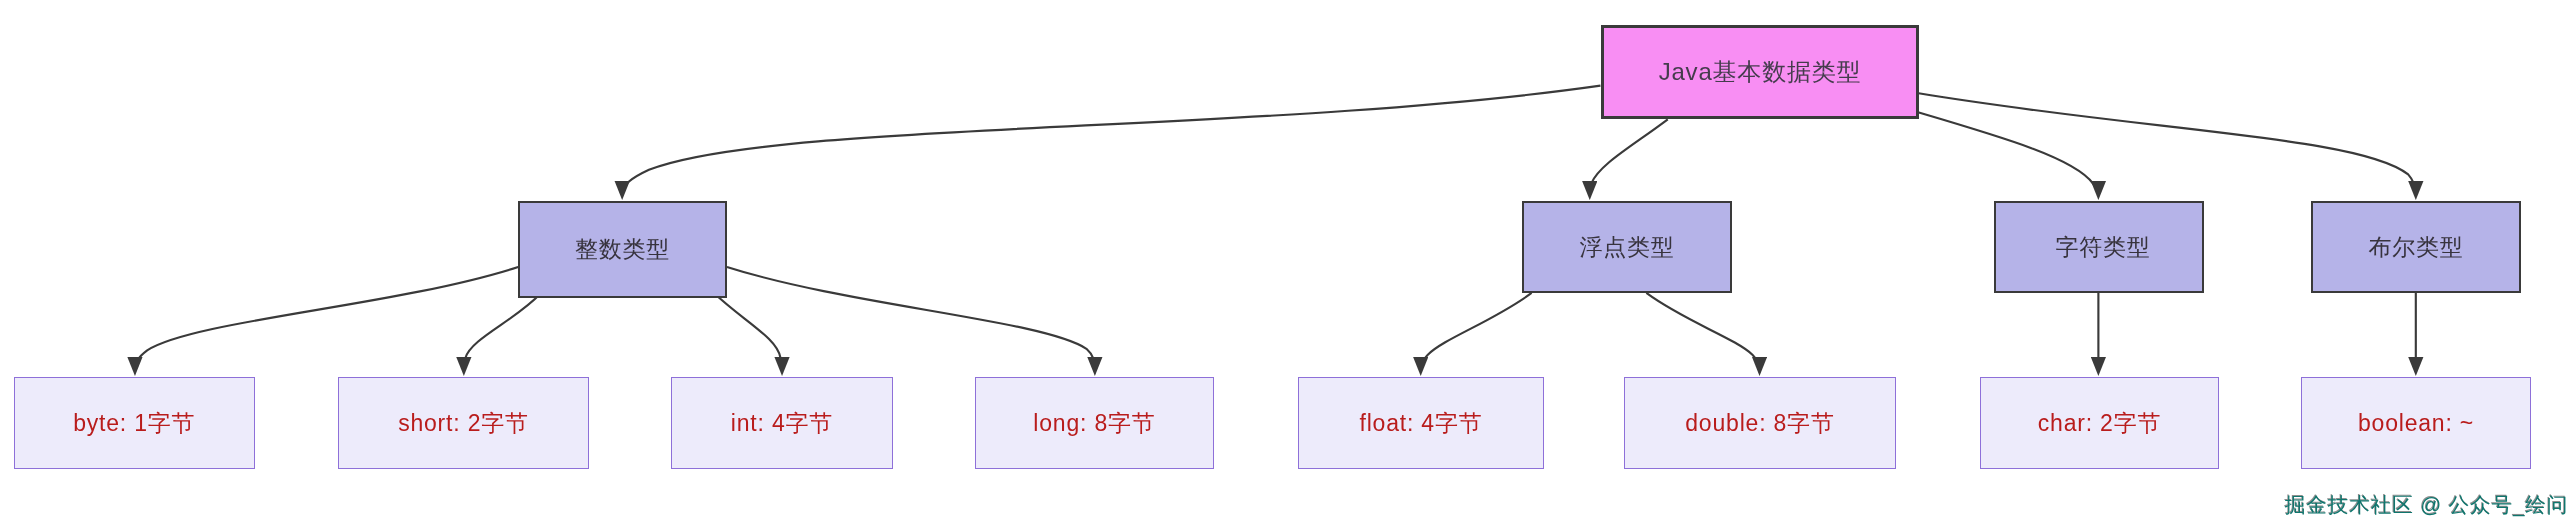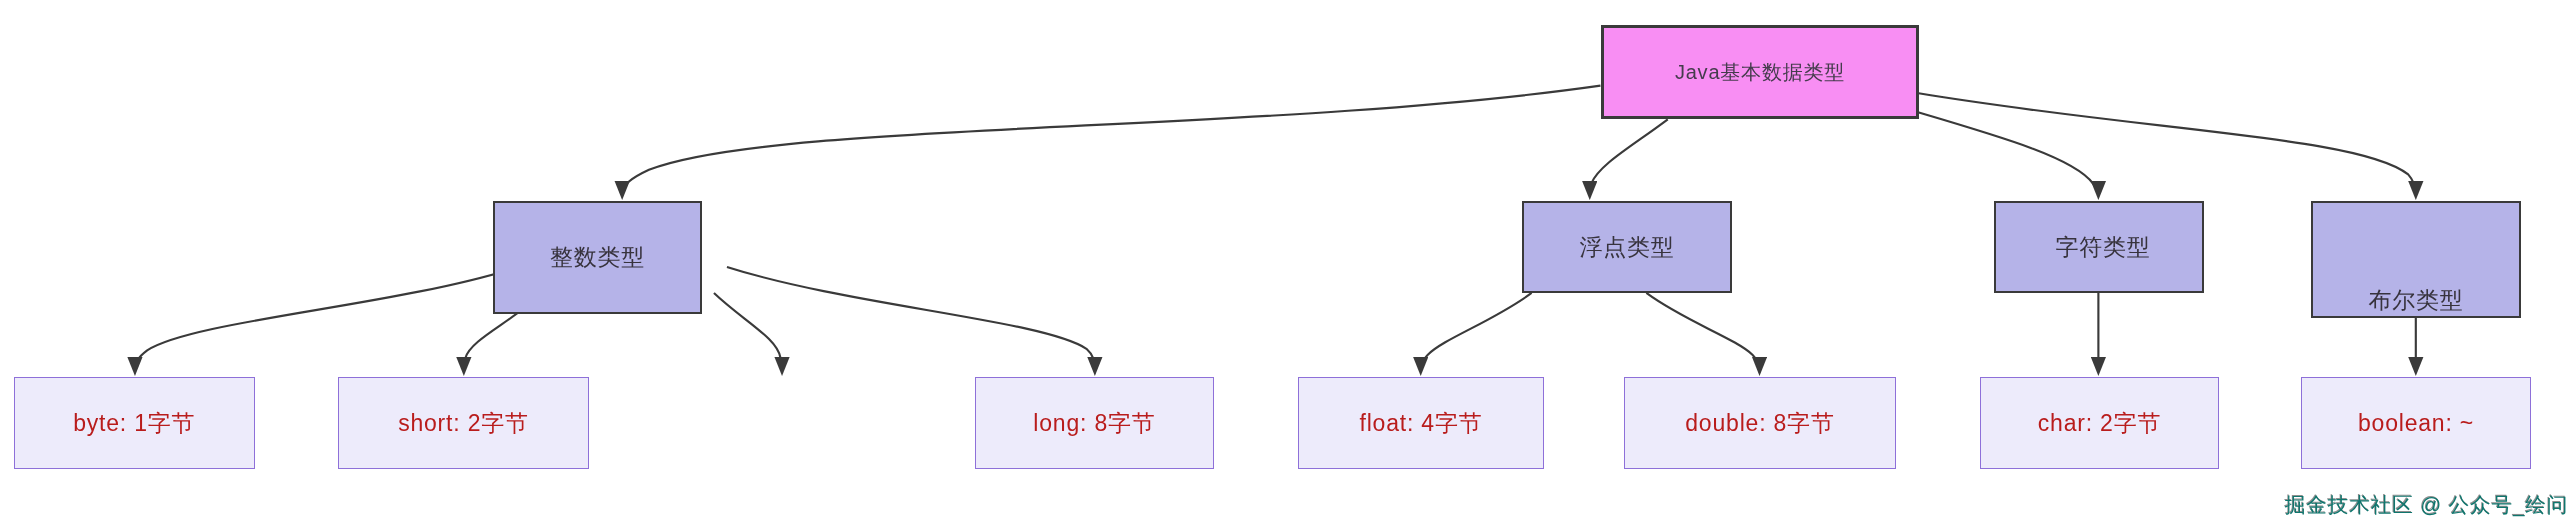--- a/index.html
+++ b/index.html
@@ -34,21 +34,21 @@
     justify-content: center;
     text-align: center;
     font-size: 23px;
     letter-spacing: 0.8px;
     color: #333333;
   }
   .node-root {
     background: #f88ef3;
     border: 3.1px solid #3a3a3a;
     color: #453c4d;
-    font-size: 20px;
+    font-size: 24px;
   }
   .node-branch {
     background: #b5b3e8;
     border: 2.3px solid #3a3a3a;
     color: #37333d;
   }
   .node-leaf {
     background: #edebfb;
     border: 1.5px solid #8e70d9;
     color: #b91c1c;
@@ -90,38 +90,41 @@
     <path class="edge" marker-end="url(#arrow)" d="M 2152 383 C 2202 420, 2268 442, 2291 464 C 2298 471, 2300 476, 2300 484"></path>
 
     <path class="edge" marker-end="url(#arrow)" d="M 2743 383 L 2743 484"></path>
     <path class="edge" marker-end="url(#arrow)" d="M 3158 383 L 3158 484"></path>
   </svg>
 
   <div class="node node-root" style="left:1601px; top:25px; width:318px; height:94px;">
     <span>Java基本数据类型</span>
   </div>
 
-  <div class="node node-branch" style="left:493px; top:201px; width:209px; height:113px;">
+  <div class="node node-branch" style="left:518px; top:201px; width:209px; height:97px;">
     <span>整数类型</span>
   </div>
   <div class="node node-branch" style="left:1484px; top:201px; width:210px; height:92px;margin-left:38px;">
     <span>浮点类型</span>
   </div>
   <div class="node node-branch" style="left:1994px; top:201px; width:210px; height:92px;padding-left:8px;">
     <span>字符类型</span>
   </div>
-  <div class="node node-branch" style="left:2311px; top:201px; width:210px; height:117px;align-items:flex-end;">
+  <div class="node node-branch" style="left:2311px; top:201px; width:210px; height:92px;">
     <span>布尔类型</span>
   </div>
 
   <div class="node node-leaf" style="left:13.8px; top:377px; width:241px; height:92px;">
     <span>byte: 1字节</span>
   </div>
   <div class="node node-leaf" style="left:338px; top:377px; width:251px; height:92px;">
     <span>short: 2字节</span>
+  </div>
+  <div class="node node-leaf" style="left:671px; top:377px; width:222px; height:92px;">
+    <span>int: 4字节</span>
   </div>
   <div class="node node-leaf" style="left:975px; top:377px; width:239px; height:92px;">
     <span>long: 8字节</span>
   </div>
   <div class="node node-leaf" style="left:1298px; top:377px; width:246px; height:92px;">
     <span>float: 4字节</span>
   </div>
   <div class="node node-leaf" style="left:1624px; top:377px; width:272px; height:92px;">
     <span>double: 8字节</span>
   </div>

